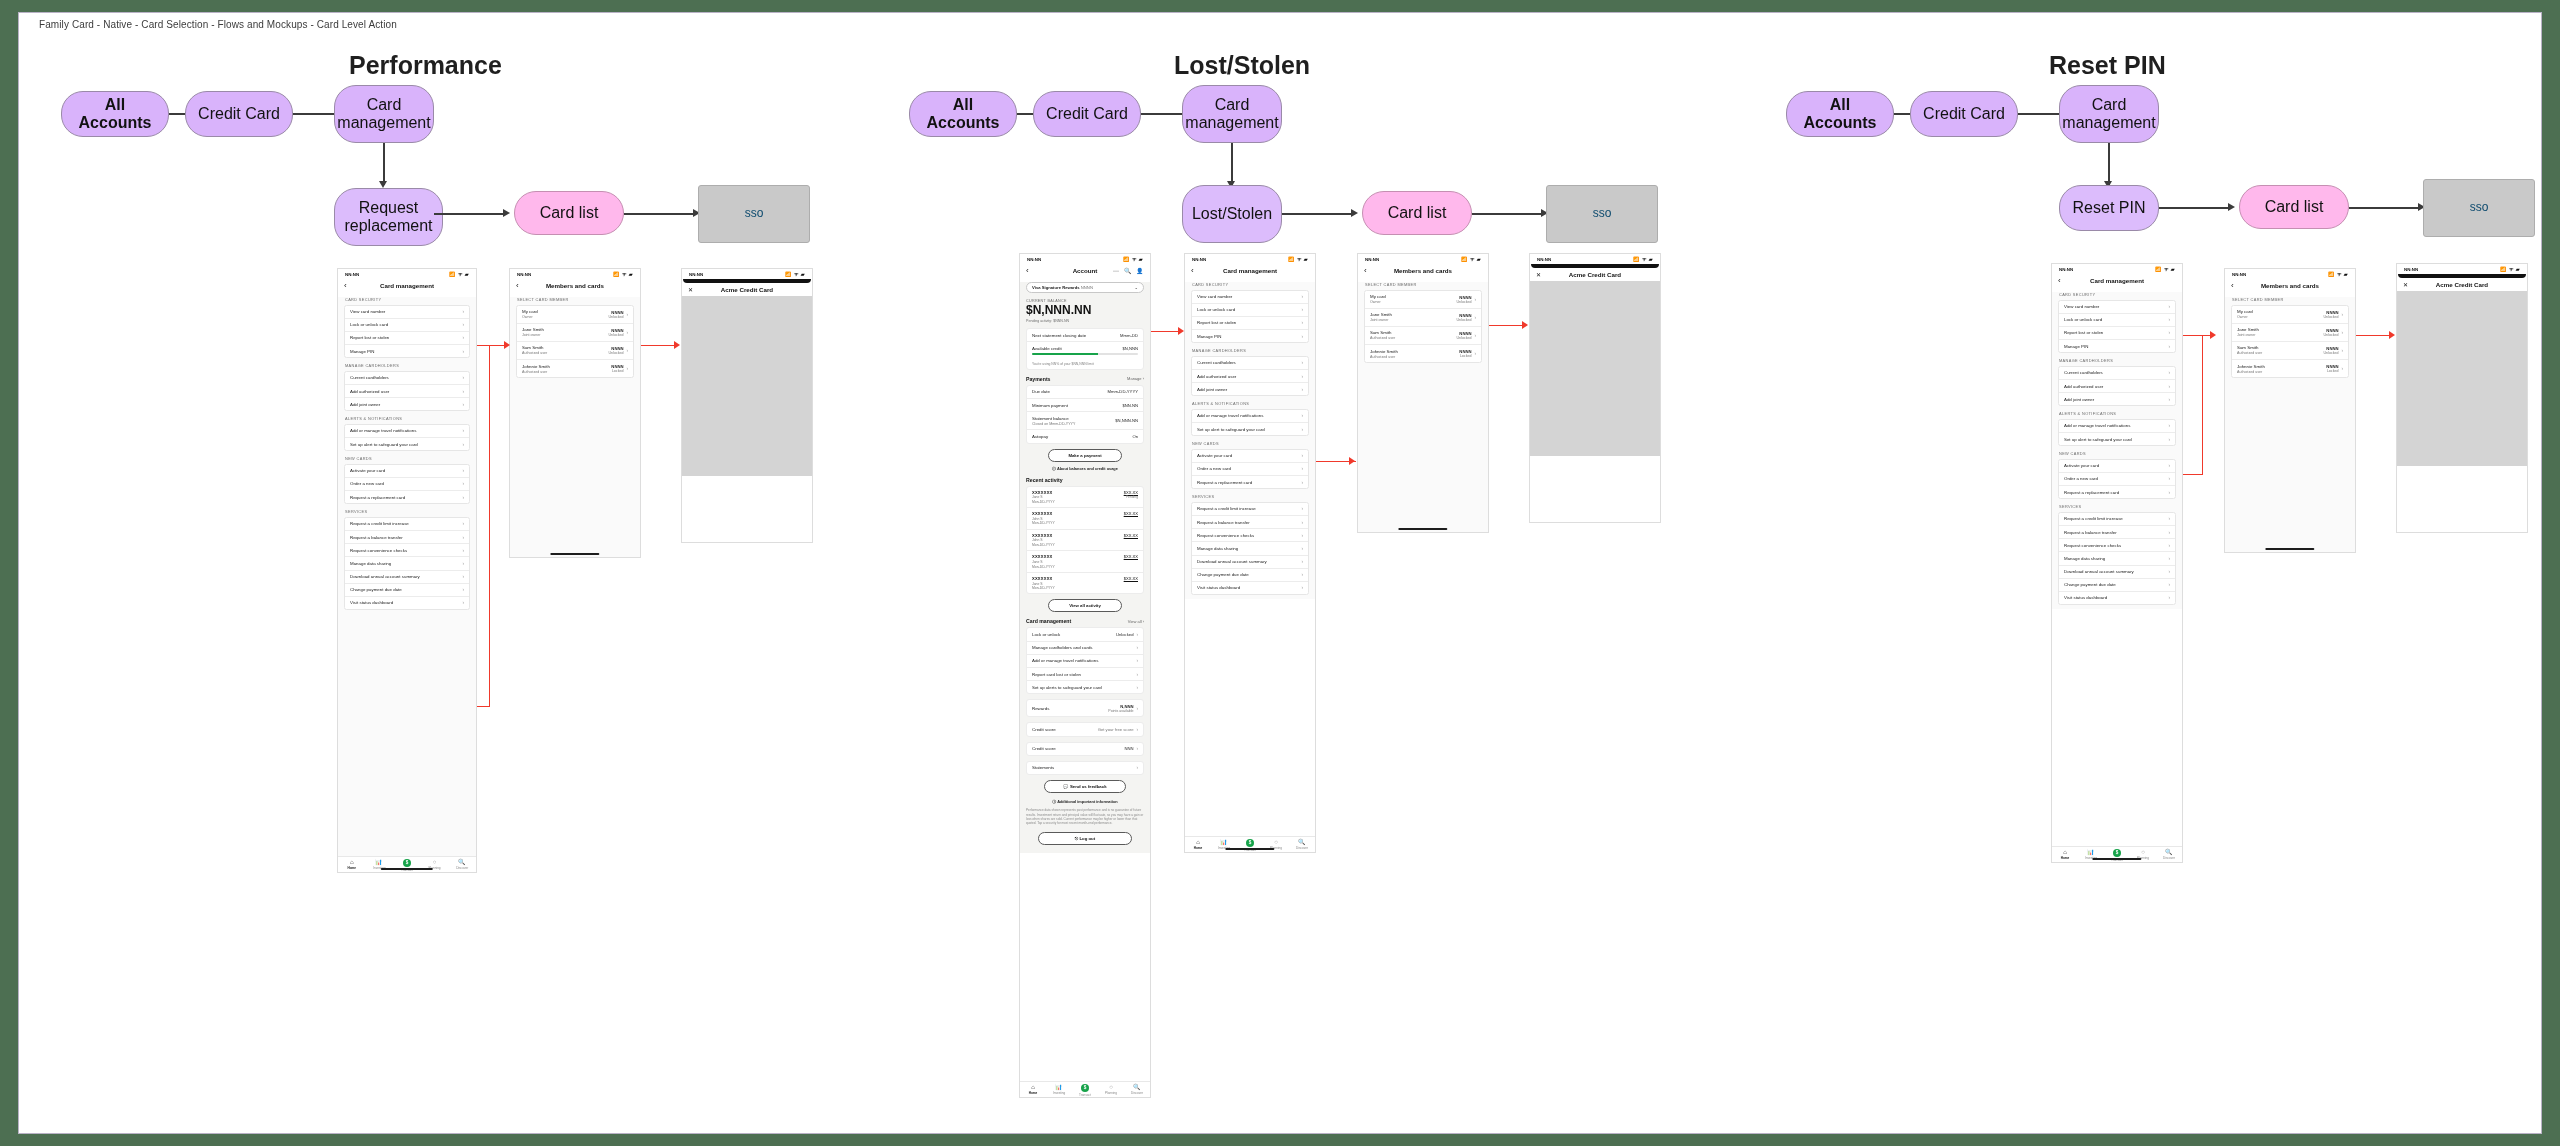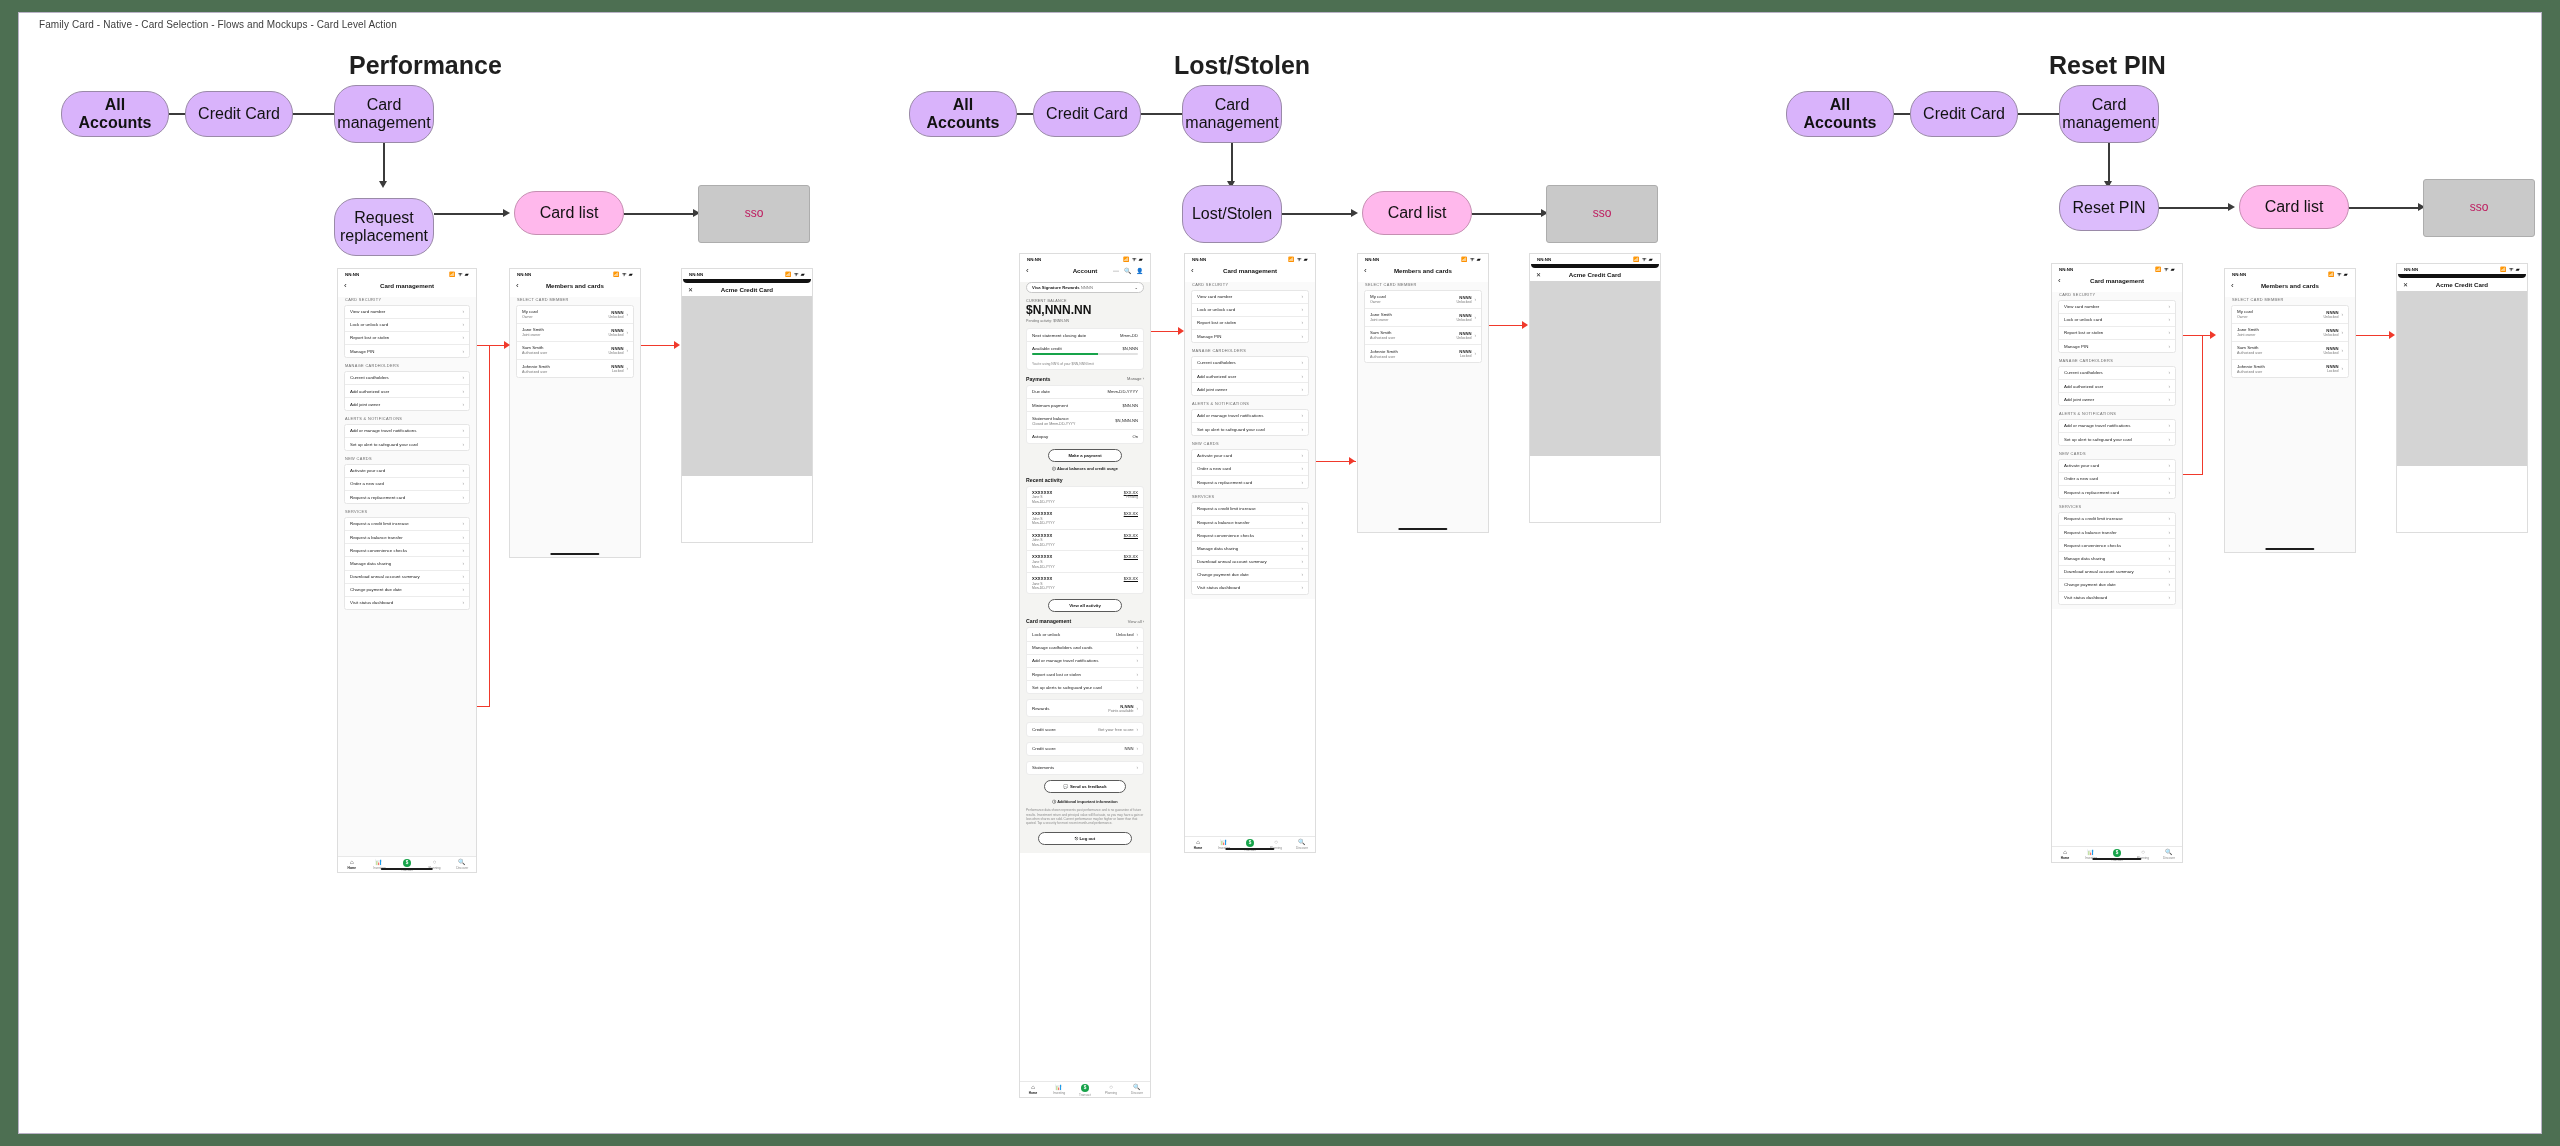--- a/index.html
+++ b/index.html
@@ -39,21 +39,21 @@
     font-size: 16px; color: #121212;
     line-height: 1.12;
     padding: 2px 6px;
   }
   .node.purple { background: #d9b3fb; }
   .node.purple-lite { background: #dcbcfc; }
   .node.pink { background: #ffb8ec; border-color: #c58fb2; }
   .node.bold { font-weight: bold; }
   .node.sso {
     background: #c9c9c9; border: 1px solid #adadad; border-radius: 3px;
-    font-size: 12px; color: #be185d; text-align: center;
+    font-size: 12px; color: #0c4a6e; text-align: center;
   }
   .conn { position: absolute; background: #3b3b3b; }
   .conn.h { height: 1.6px; }
   .conn.v { width: 1.6px; }
   .arrow-r {
     position: absolute; width: 0; height: 0;
     border-left: 7px solid #3b3b3b;
     border-top: 4.5px solid transparent;
     border-bottom: 4.5px solid transparent;
   }
@@ -207,21 +207,21 @@
     <div class="flow-title" style="left:330px;top:38px">Performance</div>
     <div class="node purple bold" style="left:42px;top:78px;width:108px;height:46px">All Accounts</div>
     <div class="conn h" style="left:150px;top:100px;width:28px"></div>
     <div class="arrow-r" style="left:176px;top:96px"></div>
     <div class="node purple" style="left:166px;top:78px;width:108px;height:46px">Credit Card</div>
     <div class="conn h" style="left:274px;top:100px;width:44px"></div>
     <div class="arrow-r" style="left:316px;top:96px"></div>
     <div class="node purple" style="left:315px;top:72px;width:100px;height:58px">Card management</div>
     <div class="conn v" style="left:364px;top:130px;height:42px"></div>
     <div class="arrow-d" style="left:360px;top:168px"></div>
-    <div class="node purple-lite" style="left:315px;top:185px;width:100px;height:58px">Request replacement</div>
+    <div class="node purple-lite" style="left:315px;top:175px;width:109px;height:58px">Request replacement</div>
     <div class="conn h" style="left:415px;top:200px;width:72px"></div>
     <div class="arrow-r" style="left:484px;top:196px"></div>
     <div class="node pink" style="left:495px;top:178px;width:110px;height:44px">Card list</div>
     <div class="conn h" style="left:605px;top:200px;width:72px"></div>
     <div class="arrow-r" style="left:674px;top:196px"></div>
     <div class="node sso" style="left:679px;top:172px;width:112px;height:58px">sso</div>
   </div>
 
   <div class="flow">
     <div class="flow-title" style="left:1155px;top:38px">Lost/Stolen</div>

